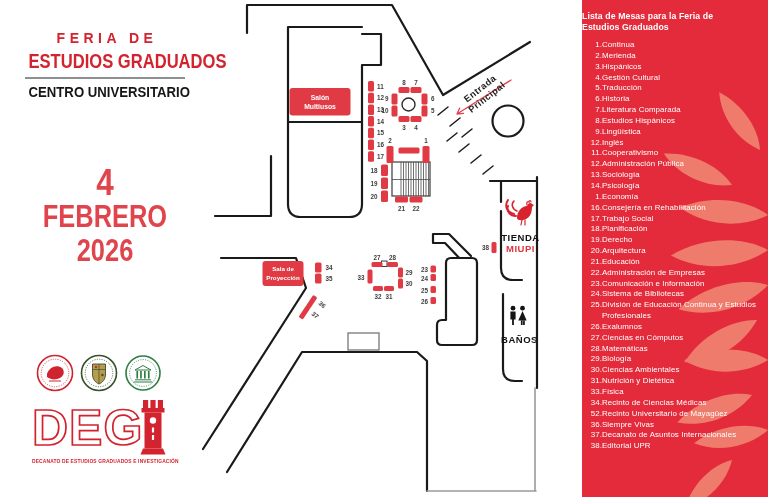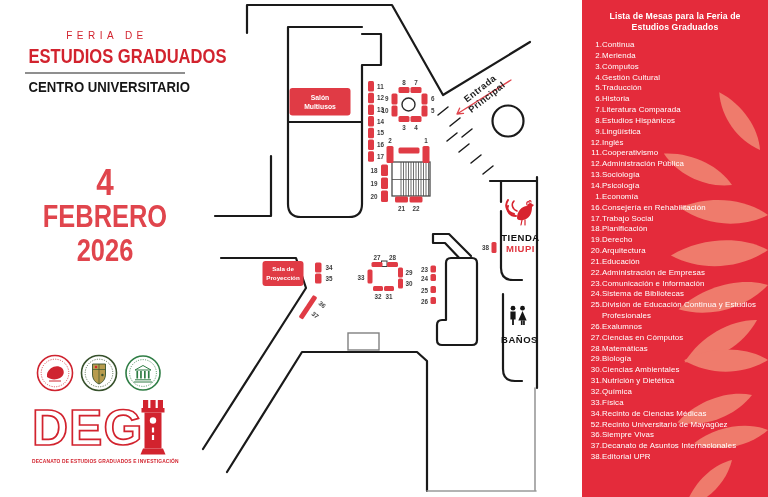--- a/index.html
+++ b/index.html
@@ -5,21 +5,21 @@
   :root{
     --panel-red:#e42b3b; --leaf:#ef7b6c; --map-red:#e03b45;
     --title-red:#d2232e; --date-red:#e0454d; --black:#1a1a1a;
   }
   *{margin:0;padding:0;box-sizing:border-box}
   body{font-family:"Liberation Sans",sans-serif;background:#fff}
   .page{position:relative;width:768px;height:497px;background:#fff;overflow:hidden}
 
   
   .brand{position:absolute;left:15px;top:30px;width:180px;text-align:center}
-  .kicker{color:var(--title-red);font-size:10px;font-weight:normal;letter-spacing:4.5px;margin-left:4px}
+  .kicker{color:var(--title-red);font-size:14px;font-weight:bold;letter-spacing:4.5px;margin-left:4px}
   .title{color:var(--title-red);font-size:19.5px;font-weight:bold;white-space:nowrap;
          transform:scaleX(.85);transform-origin:center;margin-top:4px}
   .rule{height:2px;background:#8f8f8f;margin:4px 10px 0}
   .subtitle{color:#161616;font-size:15.5px;font-weight:bold;white-space:nowrap;
             transform:scaleX(.85);transform-origin:center;margin-top:4px}
   .date{position:absolute;left:15px;top:165px;width:180px;text-align:center;
         color:var(--date-red);font-weight:bold}
   .date .d1{font-size:37px;line-height:35px;transform:scaleX(.85)}
   .date .d2{font-size:31px;line-height:34px;transform:scaleX(.82)}
   .seals{position:absolute;left:33px;top:351px}
@@ -33,21 +33,21 @@
   .thin{fill:none;stroke:#4a4a4a;stroke-width:.8}
   .tbl{fill:var(--map-red)}
   .tnum{font-size:6.3px;font-weight:bold;fill:#3d3d3d}
   .roomlbl{fill:#fff;font-weight:bold;text-anchor:middle}
   .maplbl{font-weight:bold;letter-spacing:.5px;text-anchor:middle}
 
   
   .panel{position:absolute;left:582px;top:0;width:186px;height:497px;
          background:var(--panel-red);overflow:hidden}
   .leaves{position:absolute;left:0;top:0;z-index:1}
-  .panel-title{position:relative;z-index:2;margin-top:11px;text-align:center;color:#fff;
+  .panel-title{position:relative;z-index:2;margin-top:11px;text-align:left;color:#fff;
                font-weight:bold;font-size:8.7px;line-height:11px;letter-spacing:.1px}
   .mesas{position:absolute;z-index:2;left:6px;top:40px;right:2px;list-style:none}
   .mesas li{display:flex;color:#fff;font-size:7.9px;line-height:10.85px;letter-spacing:.1px}
   .mesas .num{flex:0 0 14px;width:14px;text-align:right}
   .mesas .lbl{flex:1}
 </style>
 </head>
 <body>
 
 <div class="page">
@@ -288,21 +288,21 @@
         <li>
           <span class="num">1.</span>
           <span class="lbl">Continua</span>
         </li>
         <li>
           <span class="num">2.</span>
           <span class="lbl">Merienda</span>
         </li>
         <li>
           <span class="num">3.</span>
-          <span class="lbl">Cómputos</span>
+          <span class="lbl">Hispánicos</span>
         </li>
         <li>
           <span class="num">4.</span>
           <span class="lbl">Gestión Cultural</span>
         </li>
         <li>
           <span class="num">5.</span>
           <span class="lbl">Traducción</span>
         </li>
         <li>
@@ -403,24 +403,20 @@
         </li>
         <li>
           <span class="num">30.</span>
           <span class="lbl">Ciencias Ambientales</span>
         </li>
         <li>
           <span class="num">31.</span>
           <span class="lbl">Nutrición y Dietética</span>
         </li>
         <li>
-          <span class="num">32.</span>
-          <span class="lbl">Química</span>
-        </li>
-        <li>
           <span class="num">33.</span>
           <span class="lbl">Física</span>
         </li>
         <li>
           <span class="num">34.</span>
           <span class="lbl">Recinto de Ciencias Médicas</span>
         </li>
         <li>
           <span class="num">52.</span>
           <span class="lbl">Recinto Universitario de Mayagüez</span>

